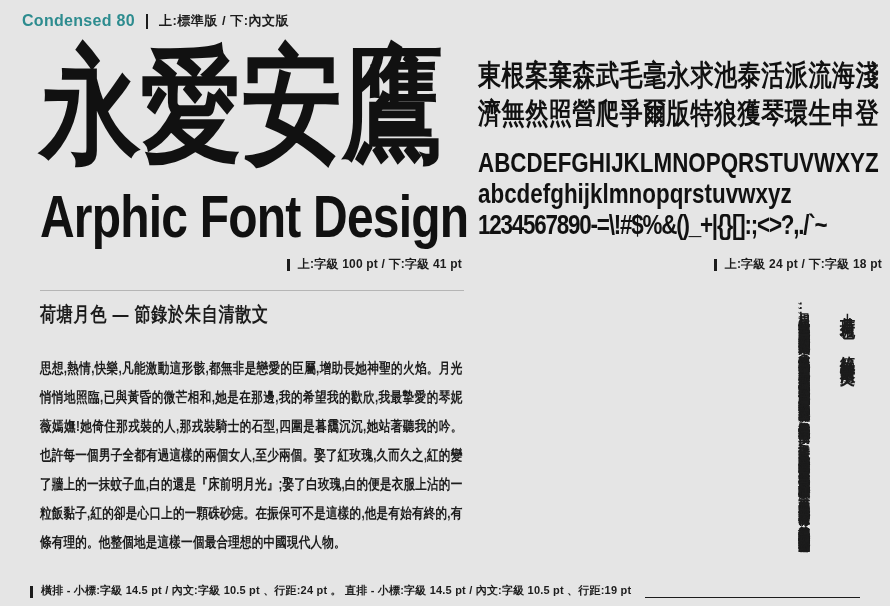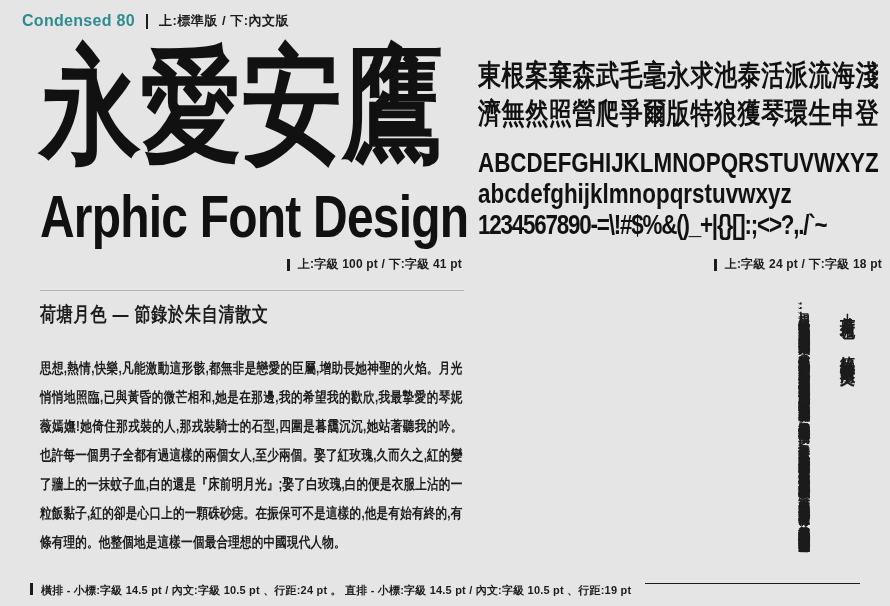--- a/index.html
+++ b/index.html
@@ -53,21 +53,21 @@
     position:absolute;right:32px;top:301px;width:462px;height:274px;
     writing-mode:vertical-rl;-webkit-writing-mode:vertical-rl;
     transform:scaleX(.8);transform-origin:right top;
   }
   .v-heading{margin:0 0 0 26px;font-size:19px;font-weight:700;letter-spacing:1.5px;}
   .v-body{
     margin:0;font-size:14.5px;font-weight:700;line-height:31px;letter-spacing:.2px;
     text-align:justify;text-justify:inter-ideograph;
   }
   
-  .footer{position:absolute;left:30px;right:30px;top:583px;display:flex;align-items:flex-start;}
+  .footer{position:absolute;left:30px;right:30px;top:583px;display:flex;align-items:flex-end;}
   .footer .tick{width:3px;height:12px;background:#1c1c1c;margin-right:8px;flex:0 0 auto;}
   .footer .footer-text{font-size:11px;font-weight:700;letter-spacing:.2px;white-space:nowrap;}
   .footer .footer-rule{flex:1 1 auto;height:1px;background:#1c1c1c;margin-left:14px;}
 </style>
 </head>
 <body>
 
 <div class="page">
 
   <div class="header">

